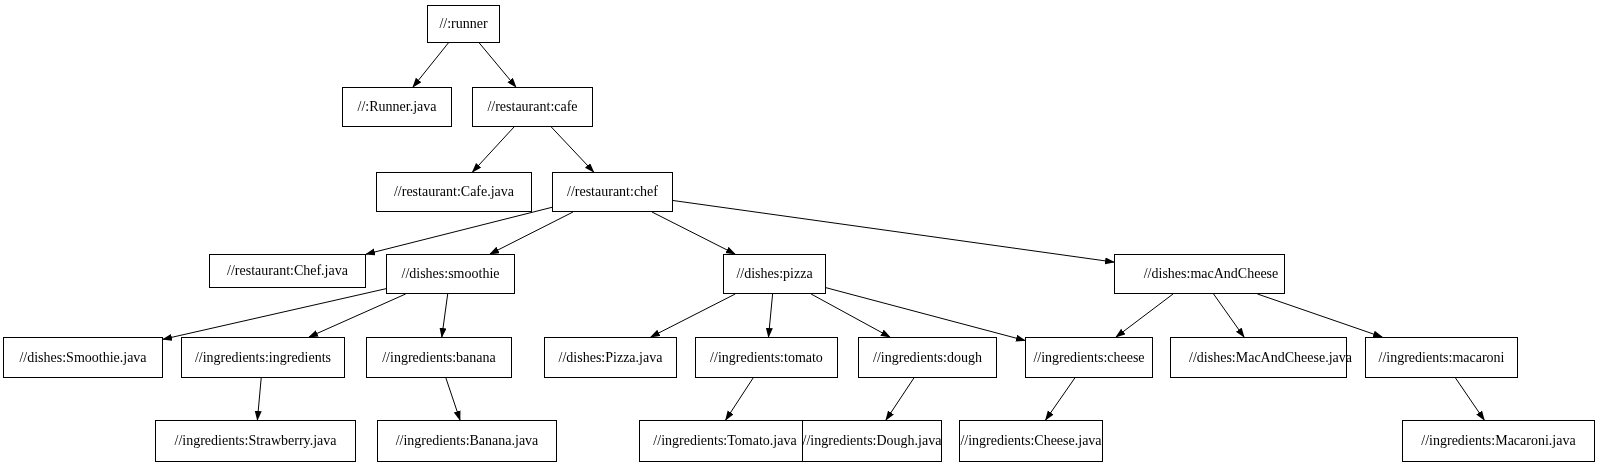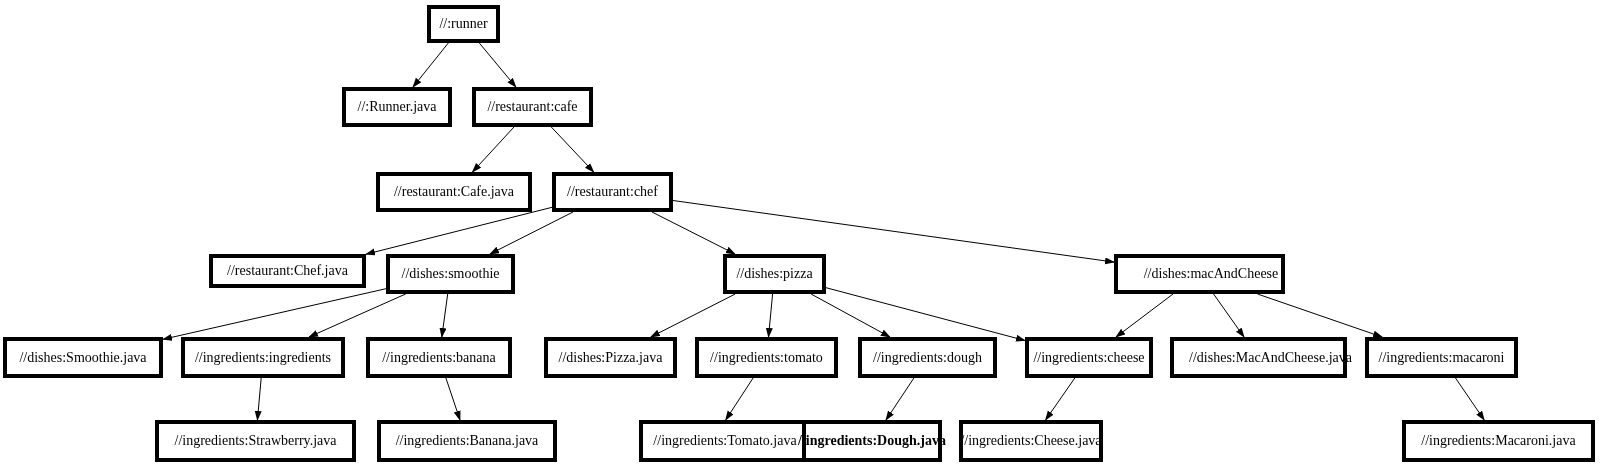--- a/index.html
+++ b/index.html
@@ -18,21 +18,21 @@
   #edge-layer {
     position: absolute;
     left: 0;
     top: 0;
     width: 1600px;
     height: 468px;
   }
   .graph-node {
     position: absolute;
     box-sizing: border-box;
-    border: 4px solid #be185d;
+    border: 1px solid #be185d;
     background: #ffffff;
     display: flex;
     align-items: center;
     justify-content: center;
     font-size: 14px;
     color: #000000;
     white-space: nowrap;
     line-height: 1;
   }
 </style>
@@ -130,21 +130,21 @@
       </div>
       <div class="graph-node" style="left: 155px; top: 420px; width: 201px; height: 42px; background: rgb(255, 255, 255); border-color: rgb(0, 0, 0); color: rgb(0, 0, 0);">
         <span>//ingredients:Strawberry.java</span>
       </div>
       <div class="graph-node" style="left: 377px; top: 420px; width: 180px; height: 42px; background: rgb(255, 255, 255); border-color: rgb(0, 0, 0); color: rgb(0, 0, 0);">
         <span>//ingredients:Banana.java</span>
       </div>
       <div class="graph-node" style="left: 639px; top: 420px; width: 172px; height: 42px; background: rgb(255, 255, 255); border-color: rgb(0, 0, 0); color: rgb(0, 0, 0);">
         <span>//ingredients:Tomato.java</span>
       </div>
-      <div class="graph-node" style="left: 802px; top: 420px; width: 140px; height: 42px; background: rgb(255, 255, 255); border-color: rgb(0, 0, 0); color: rgb(0, 0, 0); font-weight: bold;">
+      <div class="graph-node" style="left: 802px; top: 420px; width: 140px; height: 42px; background: rgb(255, 255, 255); border-color: rgb(0, 0, 0); color: rgb(0, 0, 0);">
         <span>//ingredients:Dough.java</span>
       </div>
       <div class="graph-node" style="left: 959px; top: 420px; width: 144px; height: 42px; background: rgb(255, 255, 255); border-color: rgb(0, 0, 0); color: rgb(0, 0, 0);">
         <span>//ingredients:Cheese.java</span>
       </div>
       <div class="graph-node" style="left: 1402px; top: 420px; width: 193px; height: 42px; background: rgb(255, 255, 255); border-color: rgb(0, 0, 0); color: rgb(0, 0, 0);">
         <span>//ingredients:Macaroni.java</span>
       </div>
     </div>
 </div>

